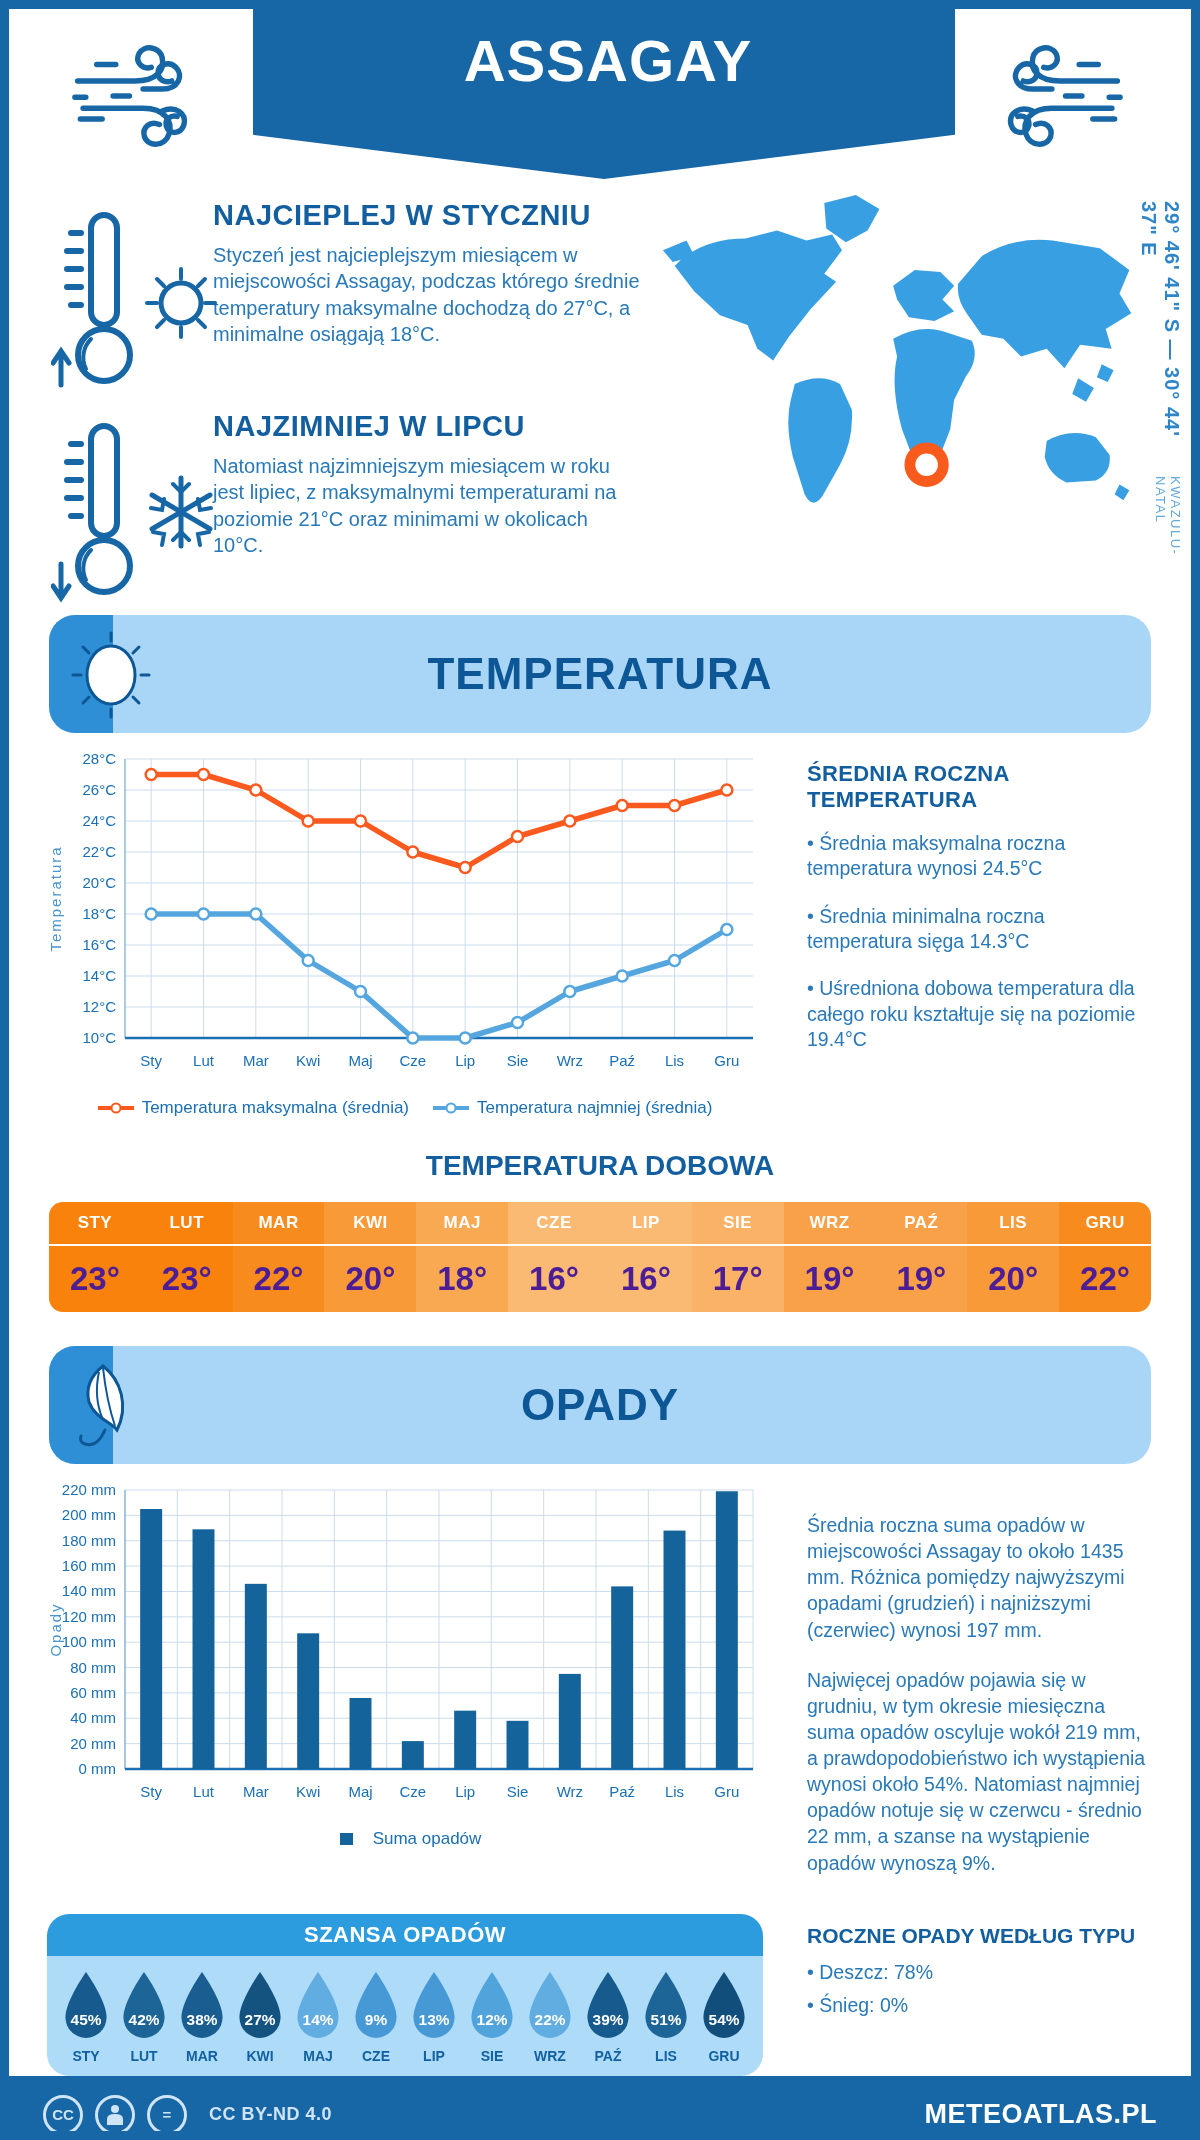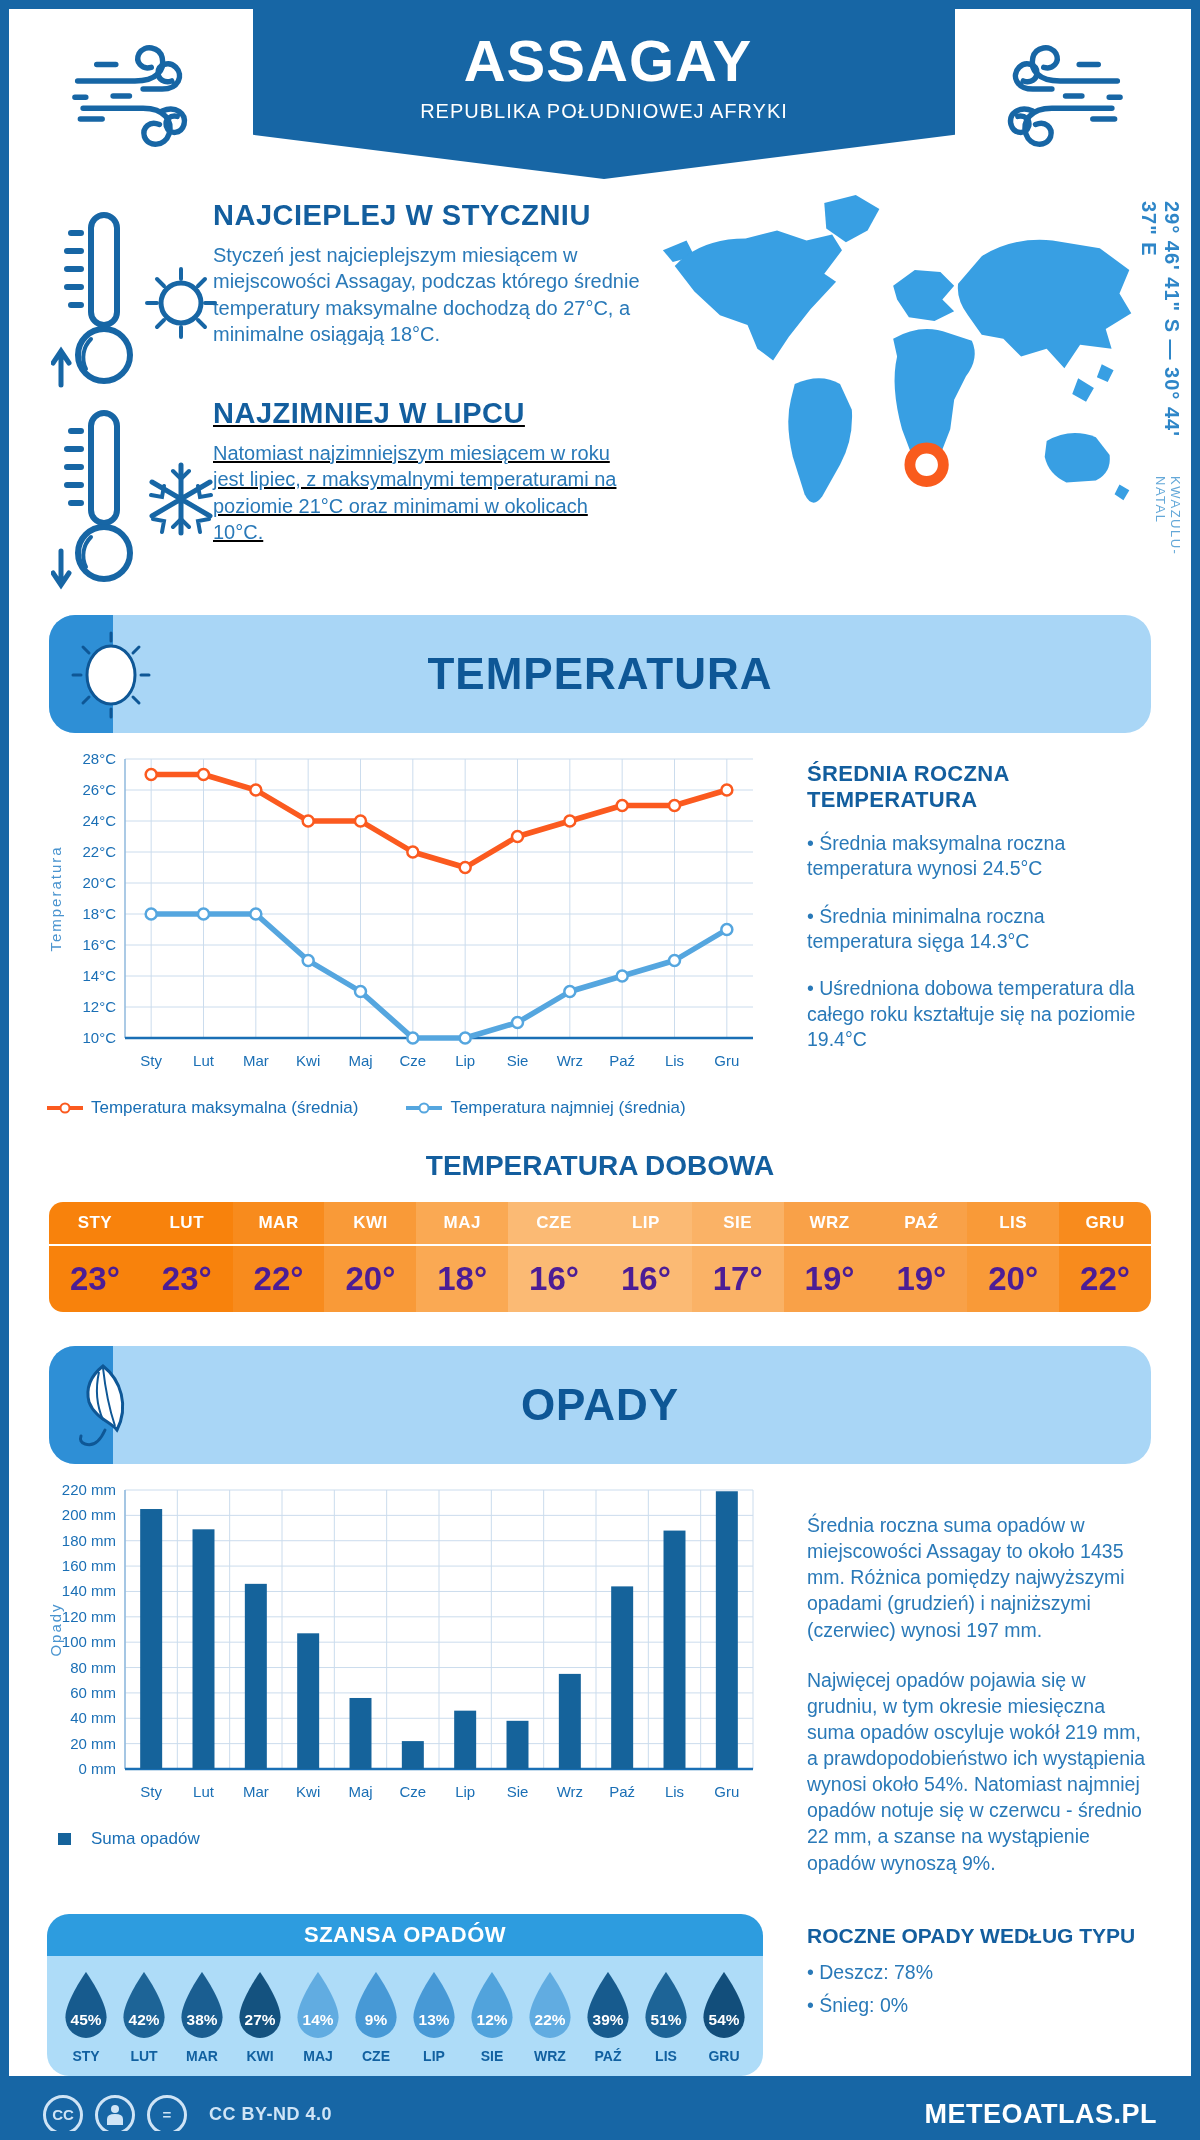--- a/index.html
+++ b/index.html
@@ -33,21 +33,21 @@
   }
   .ribbon h1{font-size:58px;font-weight:bold;letter-spacing:1px;margin-top:18px;padding-left:8px;}
   .ribbon .sub{font-size:20px;letter-spacing:1px;margin-top:6px;}
   .wind{position:absolute;top:22px;width:150px;height:138px;}
   .wind.left{left:55px;}
   .wind.right{right:60px;transform:scaleX(-1);}
   
   .intro{position:relative;height:428px;flex:0 0 auto;}
   .intro-block{position:absolute;left:42px;width:600px;display:flex;}
   .intro-block.warm{top:18px;}
-  .intro-block.cold{top:216px;text-decoration:underline;}
+  .intro-block.cold{top:229px;}
   .intro-icons{width:158px;flex:0 0 auto;position:relative;height:190px;}
   .thermo{position:absolute;left:0;top:8px;}
   .mini-ico{position:absolute;left:88px;top:60px;}
   .intro-copy{flex:1;padding-left:4px;}
   .intro-copy h2{color:var(--blue-head);font-size:29px;font-weight:bold;margin-bottom:10px;letter-spacing:.5px;}
   .intro-copy p{color:var(--blue-text);font-size:20px;line-height:1.32;max-width:430px;}
   .map-wrap{position:absolute;left:648px;top:8px;width:492px;height:352px;}
   .coords{
     position:absolute;right:8px;top:20px;height:390px;
     writing-mode:vertical-rl;display:flex;gap:6px;
@@ -66,21 +66,21 @@
   .section-banner .s-icon{position:absolute;left:16px;top:14px;}
   .section-banner h2{color:#0E5796;font-size:44px;font-weight:bold;letter-spacing:1px;}
   
   .row{display:flex;padding:10px 38px 0 38px;flex:0 0 auto;}
   .chart-col{width:716px;flex:0 0 auto;}
   .side-col{flex:1;padding-left:44px;padding-top:18px;}
   .side-col h3{color:var(--blue-head);font-size:22px;font-weight:bold;margin-bottom:18px;letter-spacing:.3px;}
   .bullet{color:var(--blue-text);font-size:19.5px;line-height:1.3;margin-bottom:22px;max-width:380px;}
   .bullet::before{content:"• ";}
   .para{color:var(--blue-text);font-size:19.5px;line-height:1.34;margin-bottom:24px;max-width:390px;}
-  .legend{display:flex;justify-content:flex-start;gap:48px;margin-top:10px;}
+  .legend{display:flex;justify-content:center;gap:24px;margin-top:10px;}
   .legend-item{display:flex;align-items:center;gap:8px;color:#1A6FB5;font-size:17px;}
   
   .daily-title{color:var(--blue-head);font-size:28px;font-weight:bold;text-align:center;margin-top:32px;flex:0 0 auto;}
   .daily-table{
     margin:20px 40px 0 40px;height:110px;border-radius:14px;overflow:hidden;
     display:flex;flex:0 0 auto;
   }
   .day-col{flex:1;display:flex;flex-direction:column;}
   .day-col .m{height:44px;display:flex;align-items:center;justify-content:center;
     color:#fff;font-weight:bold;font-size:17px;border-bottom:2px solid #fff;letter-spacing:.5px;}
@@ -125,21 +125,20 @@
   </svg>
   <svg class="wind right" viewBox="0 0 110 100" fill="none" stroke="#1766A5" stroke-width="4" stroke-linecap="round">
     <path d="M10 36 h42 c16 0 22 -8 20 -17 c-2 -8 -13 -10 -17 -3 c-3 6 2 12 9 10"></path>
     <path d="M58 42 h14 c12 0 16 -10 10 -16 c-5 -5 -13 -2 -13 4 c0 5 5 8 10 6"></path>
     <path d="M14 56 h44 c16 0 22 10 19 19 c-3 9 -15 10 -18 2 c-2 -7 4 -12 11 -9"></path>
     <path d="M72 58 c10 -4 18 2 16 10 c-2 7 -11 8 -13 1 c-1 -5 3 -8 8 -7"></path>
     <path d="M24 24 h14 M36 47 h12 M8 48 h8 M12 64 h16"></path>
   </svg>
   <div class="ribbon">
     <h1>ASSAGAY</h1>
-    <div class="sub">REPUBLIKA POŁUDNIOWEJ AFRYKI</div>
   </div>
 </div>
 
 <div class="intro">
 
   <div class="intro-block warm">
     <div class="intro-icons">
       <svg class="thermo" width="86" height="186" viewBox="0 0 86 186" fill="none" stroke="#1766A5" stroke-width="6" stroke-linecap="round">
         <rect x="40" y="8" width="26" height="110" rx="13"></rect>
         <circle cx="53" cy="148" r="26"></circle>

